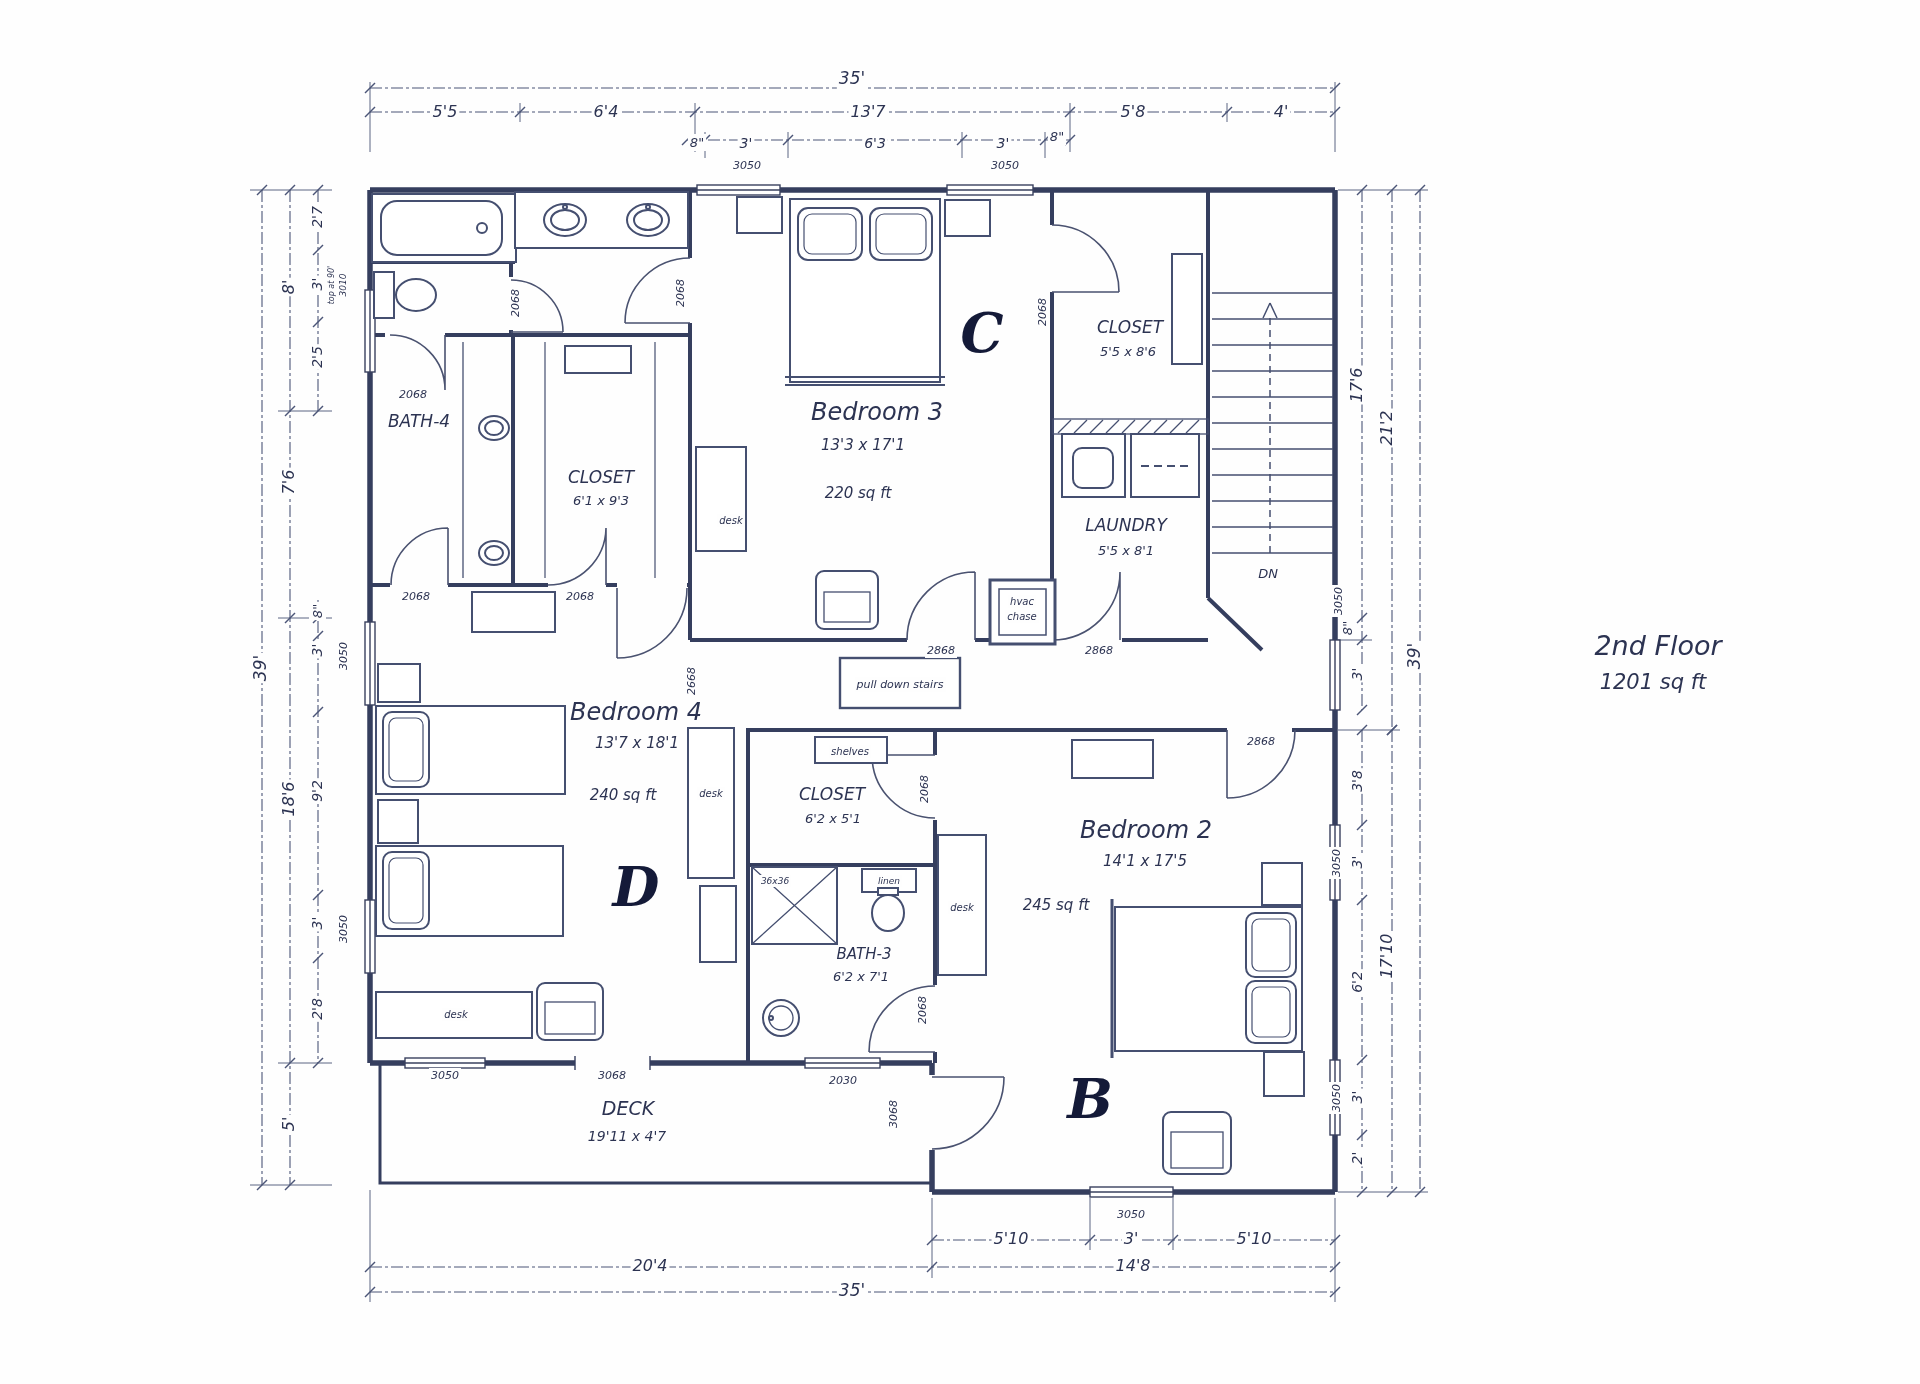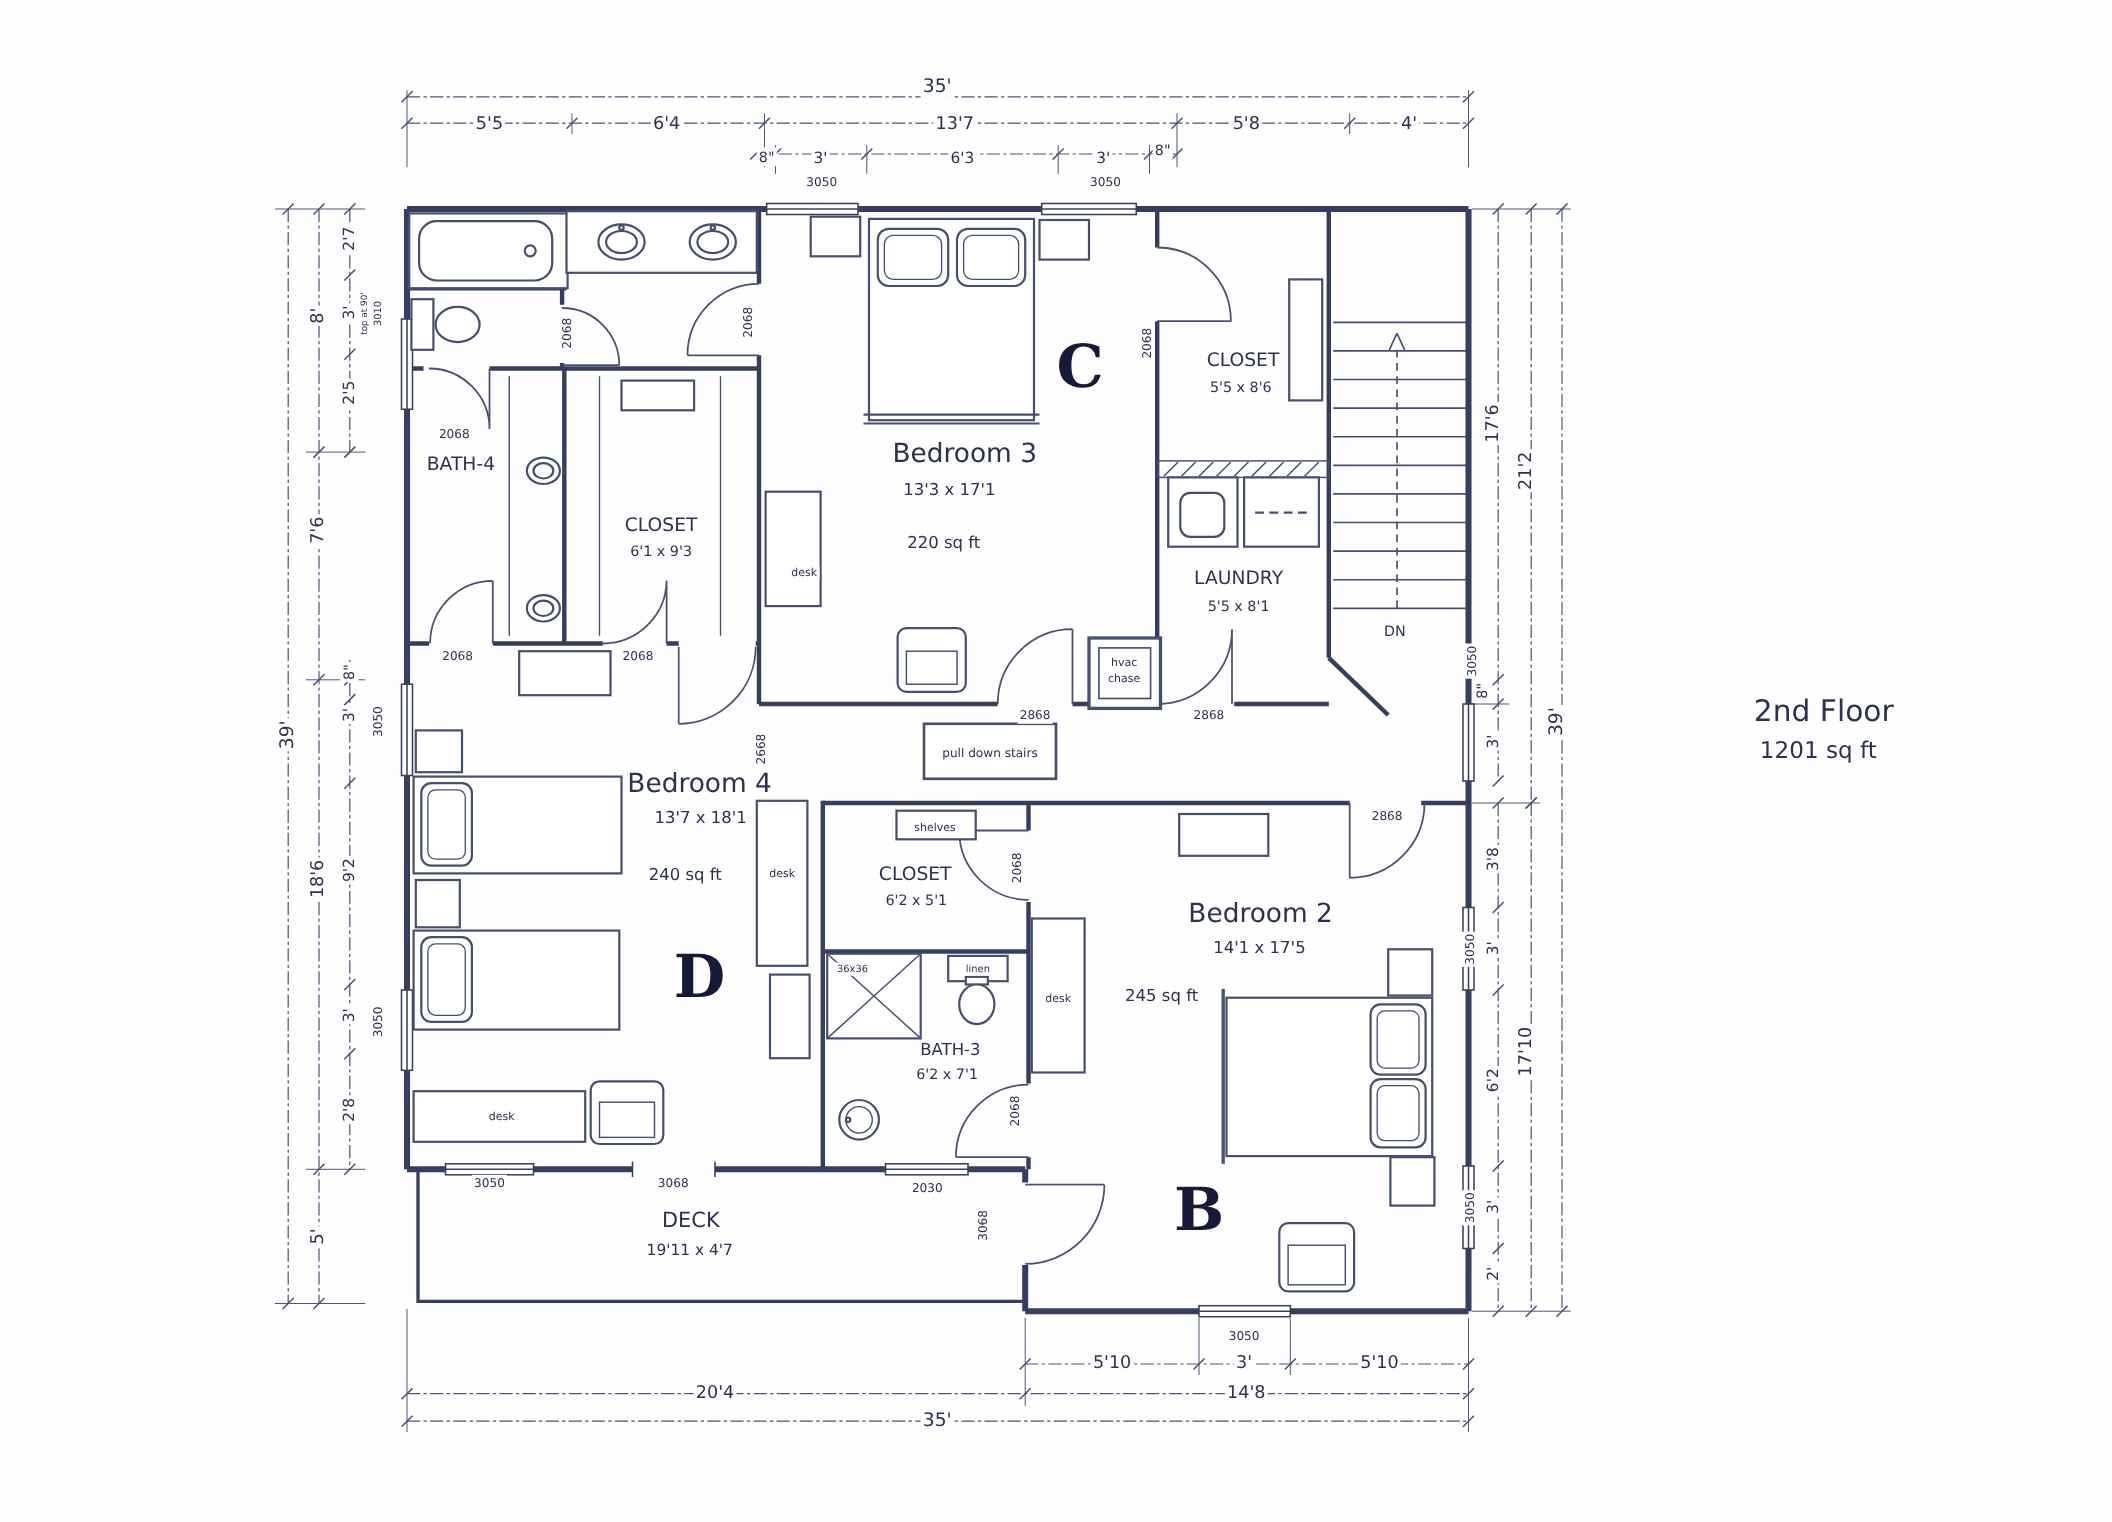--- a/index.html
+++ b/index.html
@@ -1,17 +1,17 @@
 <!DOCTYPE html>
 <html><head>
 <meta charset="utf-8">
 <style>
   html,body{margin:0;padding:0;background:#fff;}
   #stage{position:relative;width:1920px;height:1384px;background:#fefefe;overflow:hidden;
-         font-family:"DejaVu Sans",sans-serif;}
+         font-family:"DejaVu Sans",sans-serif;font-style:italic;}
   svg{position:absolute;left:0;top:0;}
   text{fill:#2c3352;font-family:"DejaVu Sans",sans-serif;}
   .letter{font-family:"DejaVu Serif",serif;font-weight:bold;fill:#141a38;}
   .walls{stroke:#353e5e;fill:none;}
   .fur{stroke:#454f70;fill:#fff;}
   .furl{stroke:#454f70;fill:none;}
   .dim{stroke:#4b5577;fill:none;}
   .door{stroke:#4a5270;fill:none;}
 </style>
 </head>

